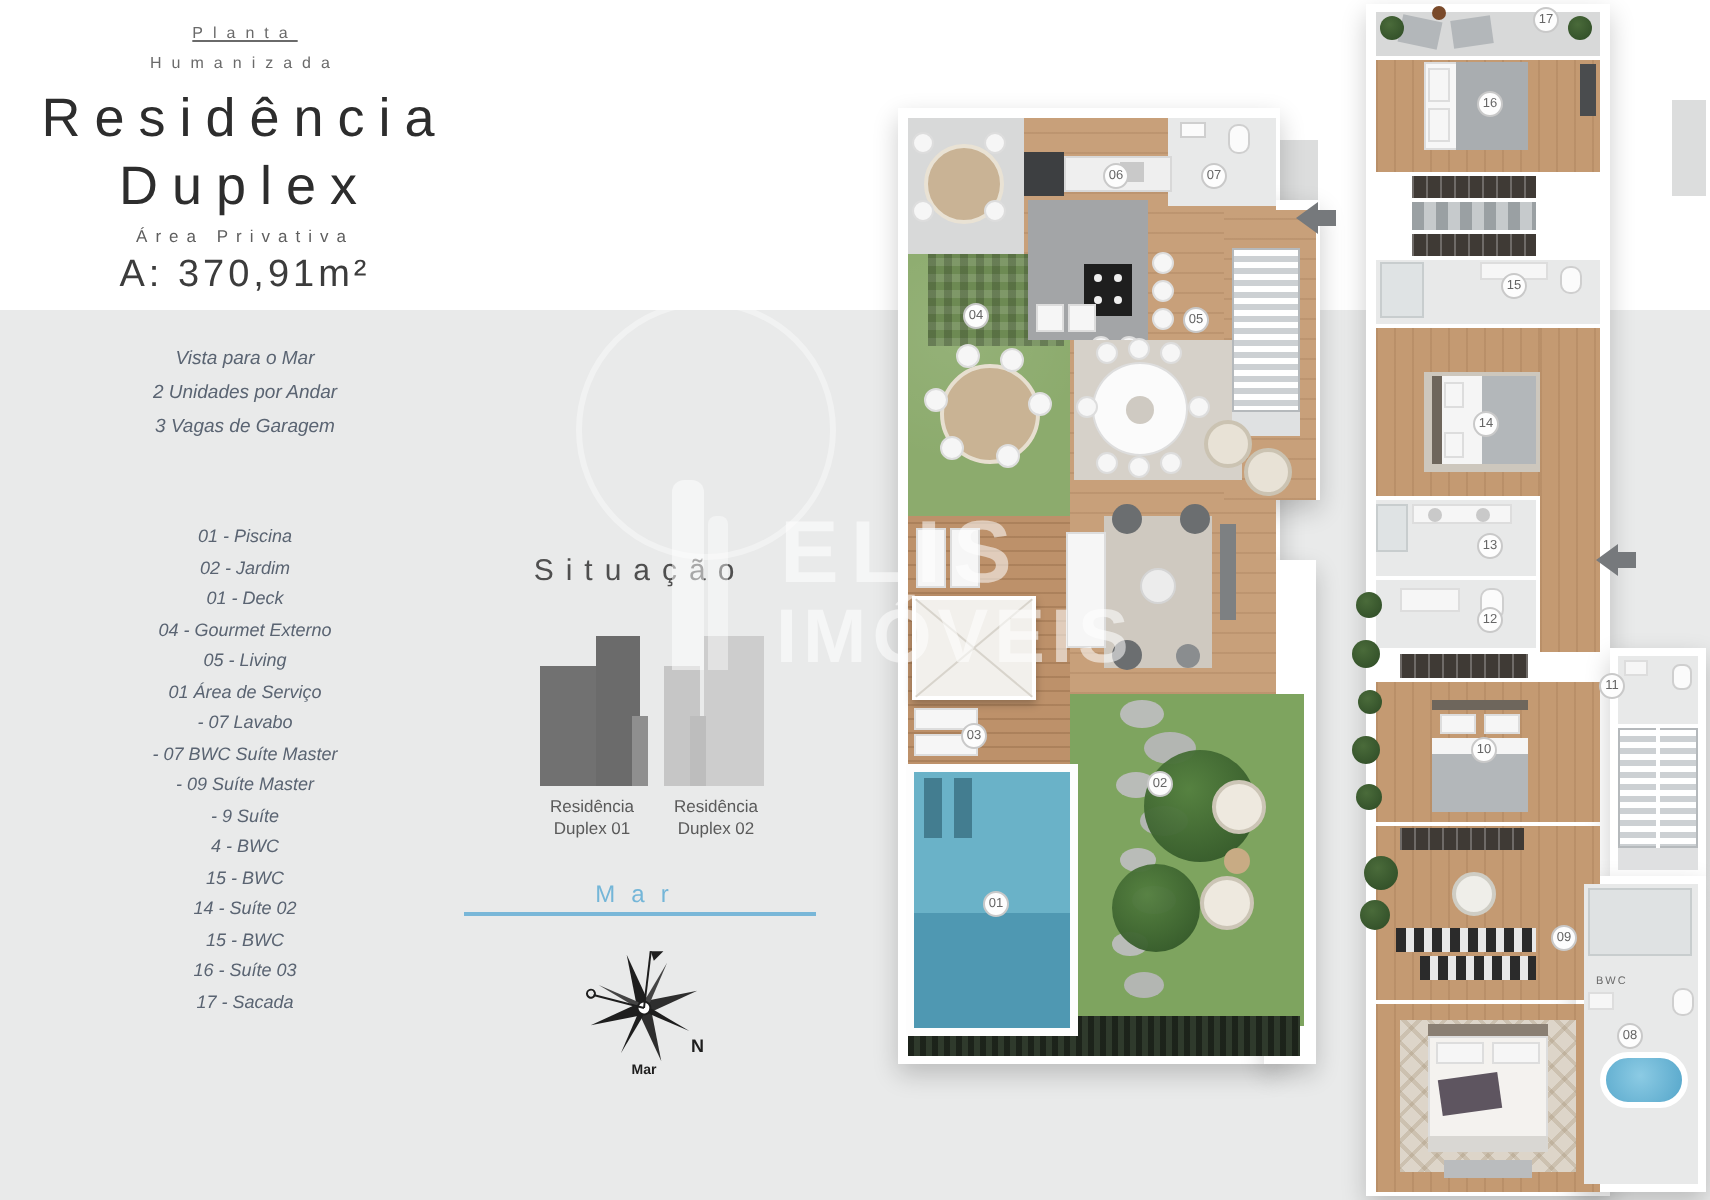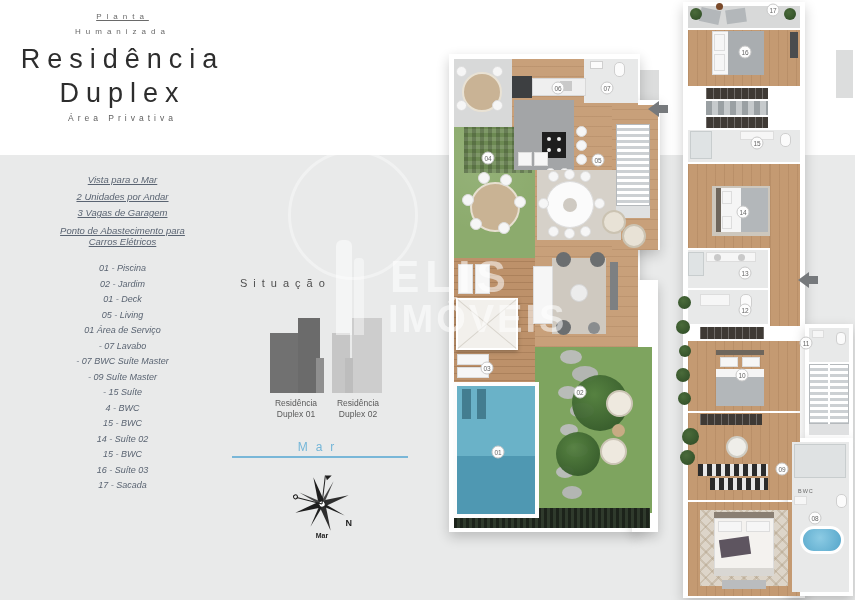--- a/index.html
+++ b/index.html
@@ -7,27 +7,27 @@
         font-family:"Liberation Sans",sans-serif;}
   .abs{position:absolute;}
   
   .topband{left:0;top:0;width:855px;height:155px;background:#ffffff;}
   .eyebrow{width:245px;text-align:center;font-size:8px;letter-spacing:5px;color:#6a6a6a;}
   .title{width:245px;text-align:center;font-size:27px;letter-spacing:7px;color:#2d2d2d;}
   .arealabel{width:245px;text-align:center;font-size:8.5px;letter-spacing:4px;color:#5e5e5e;}
   .areavalue{width:245px;text-align:center;font-size:19px;letter-spacing:2px;color:#3c3c3c;}
   .features{left:0;top:172px;width:245px;text-align:center;font-style:italic;color:#5a6472;
             font-size:9.5px;}
-  .features div{line-height:16.5px;white-space:pre-line;text-decoration:underline;}
+  .features div{line-height:16.5px;white-space:pre-line;}
   .features div:last-child{line-height:11px;padding-top:3px;}
   .legend{left:0;top:261px;width:245px;text-align:center;font-style:italic;color:#5a6472;
           font-size:9px;}
   .legend div{line-height:15.5px;}
   
-  .situtitle{left:240px;top:277px;width:160px;text-align:left;font-size:11px;
+  .situtitle{left:240px;top:277px;width:160px;text-align:center;font-size:15px;
              letter-spacing:6px;color:#4f4f4f;}
   .bldlabel{width:72px;text-align:center;font-size:8.5px;line-height:11px;color:#5a5a5a;
             white-space:pre-line;}
   .marblue{left:232px;top:440px;width:176px;text-align:center;font-size:12px;
            letter-spacing:8px;color:#74b6d8;}
   .marline{left:232px;top:456px;width:176px;height:2px;background:#79b7d8;}
   .marsmall{left:296px;top:532px;width:52px;text-align:center;font-size:7px;font-weight:bold;color:#1e1e1e;}
   
   .frame{background:#ffffff;box-shadow:0 5px 12px rgba(0,0,0,.2);}
   .grayblock{background:#dcdddd;}
@@ -65,38 +65,38 @@
 
 <div class="page">
 
   <div class="abs topband"></div>
 
   <div class="abs eyebrow" style="left:0;top:12px;text-decoration:underline;">Planta</div>
   <div class="abs eyebrow" style="left:0;top:27px;">Humanizada</div>
   <div class="abs title" style="left:0;top:44px;">Residência</div>
   <div class="abs arealabel" style="left:0;top:113px;">Área Privativa</div>
   <div class="abs title" style="left:0;top:78px;">Duplex</div>
+  <div class="abs areavalue" style="left:0;top:127px;">A: 370,91m²</div>
 
   <div class="abs features" id="features">
       <div>Vista para o Mar</div>
       <div>2 Unidades por Andar</div>
       <div>3 Vagas de Garagem</div>
-      <div>Ponto de Abastecimento para
-Carros Elétricos</div>
     </div>
   <div class="abs legend" id="legend">
       <div>01 - Piscina</div>
       <div>02 - Jardim</div>
       <div>01 - Deck</div>
+      <div>04 - Gourmet Externo</div>
       <div>05 - Living</div>
       <div>01 Área de Serviço</div>
       <div>- 07 Lavabo</div>
       <div>- 07 BWC Suíte Master</div>
       <div>- 09 Suíte Master</div>
-      <div>- 15 Suíte</div>
+      <div>- 9 Suíte</div>
       <div>4 - BWC</div>
       <div>15 - BWC</div>
       <div>14 - Suíte 02</div>
       <div>15 - BWC</div>
       <div>16 - Suíte 03</div>
       <div>17 - Sacada</div>
     </div>
 
   <div class="abs situtitle">Situação</div>
 

